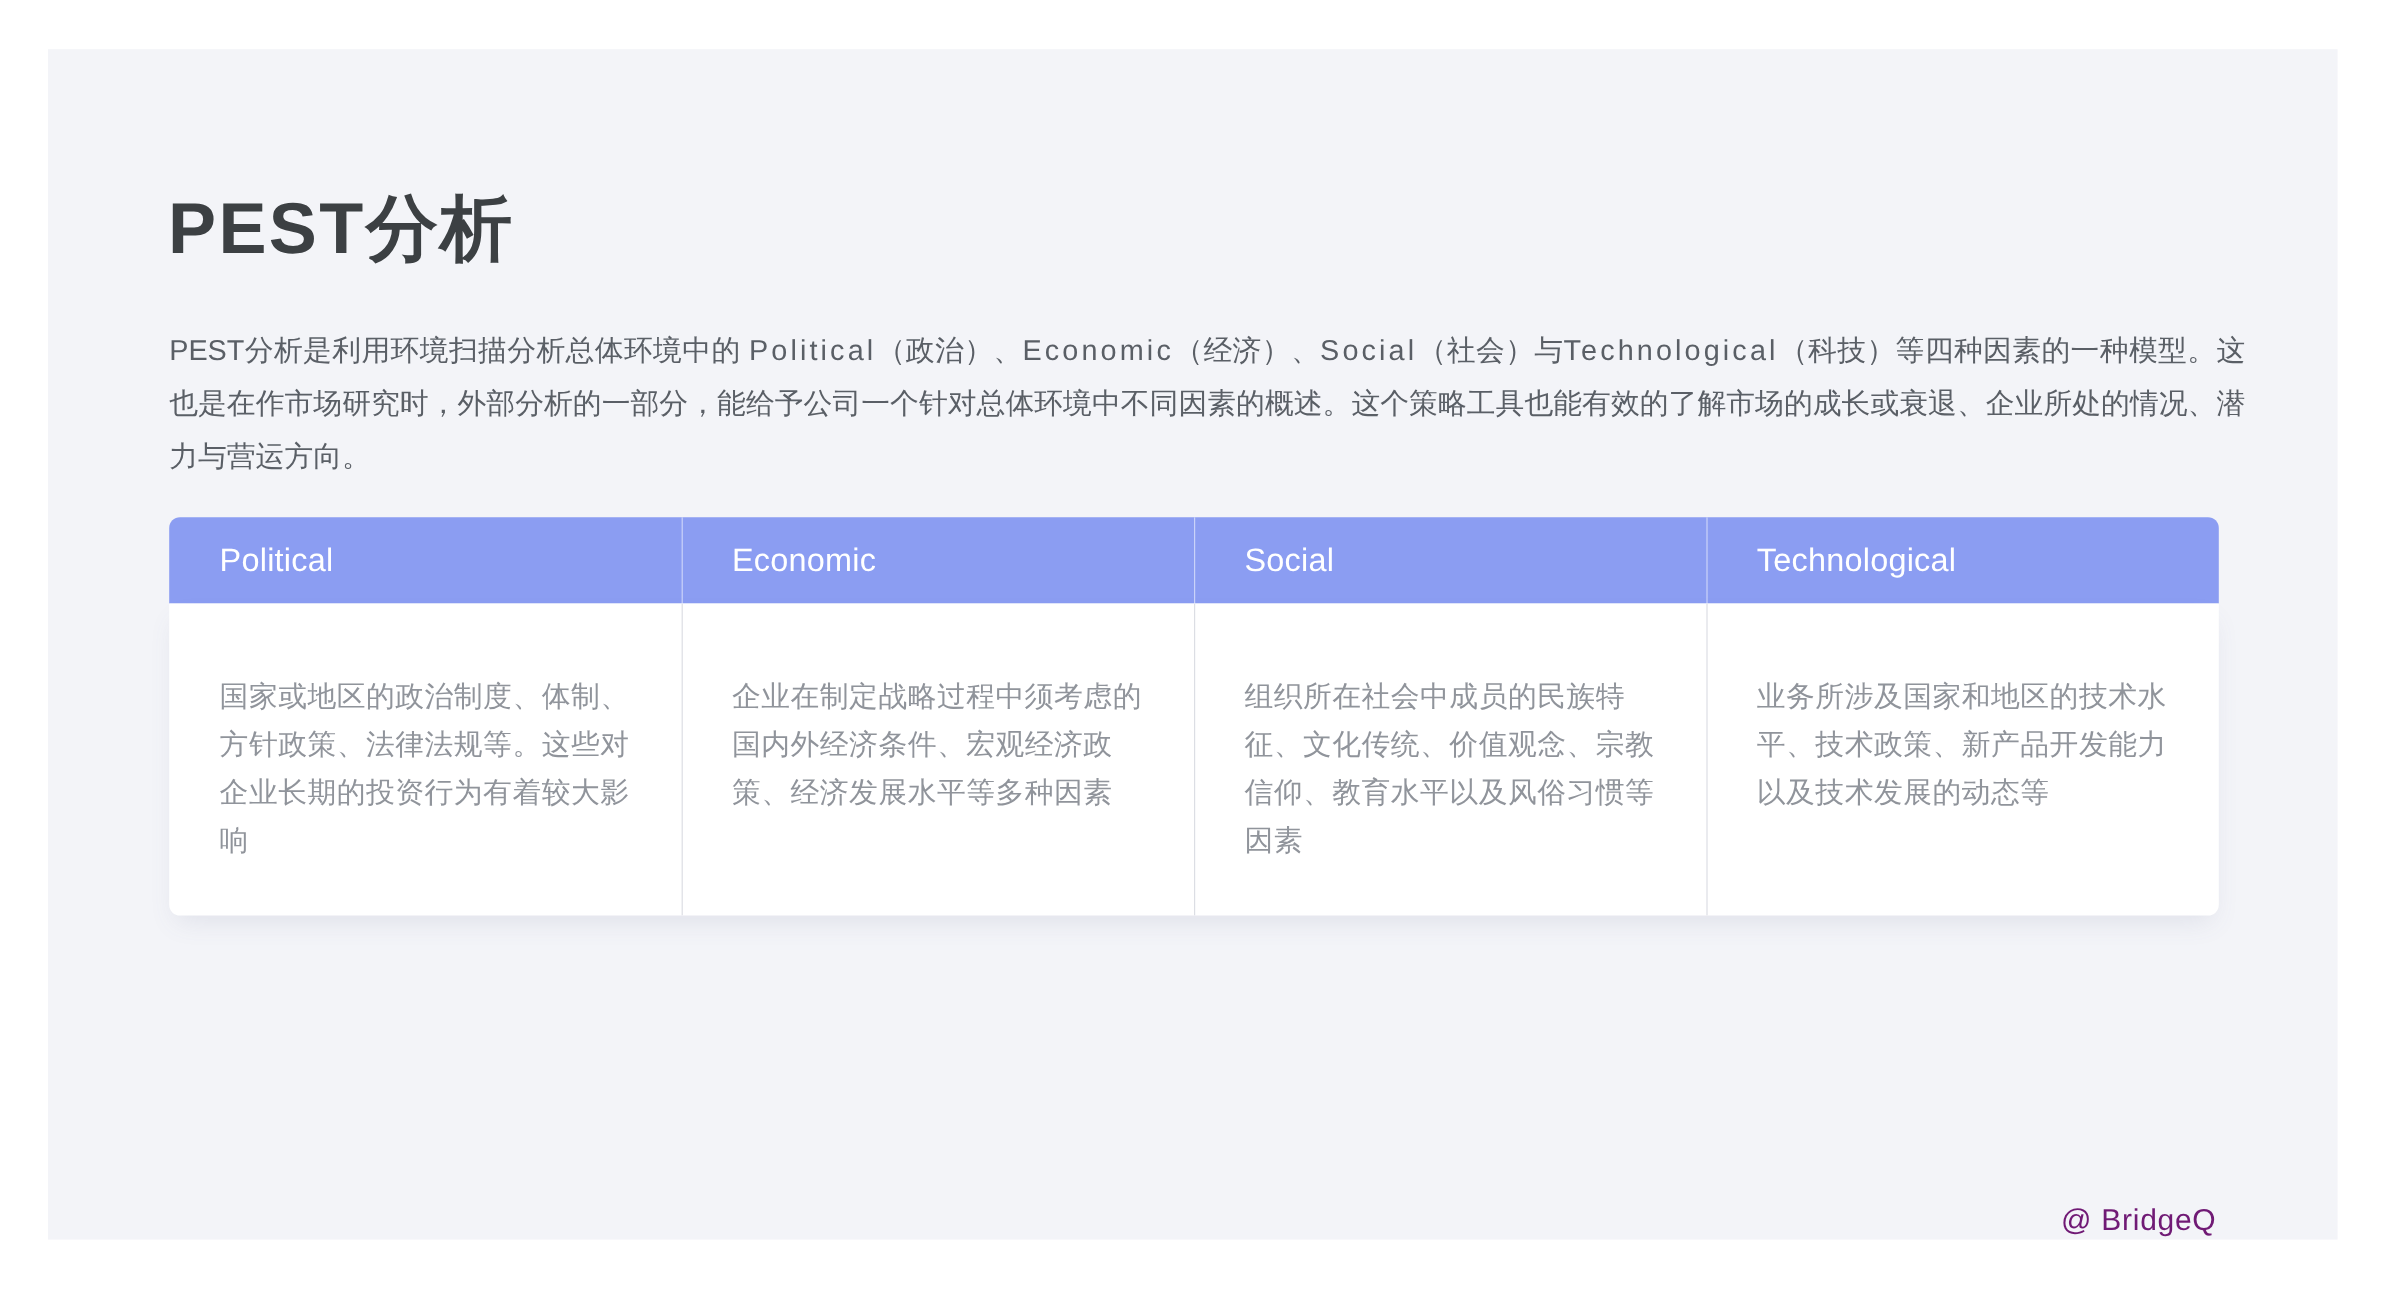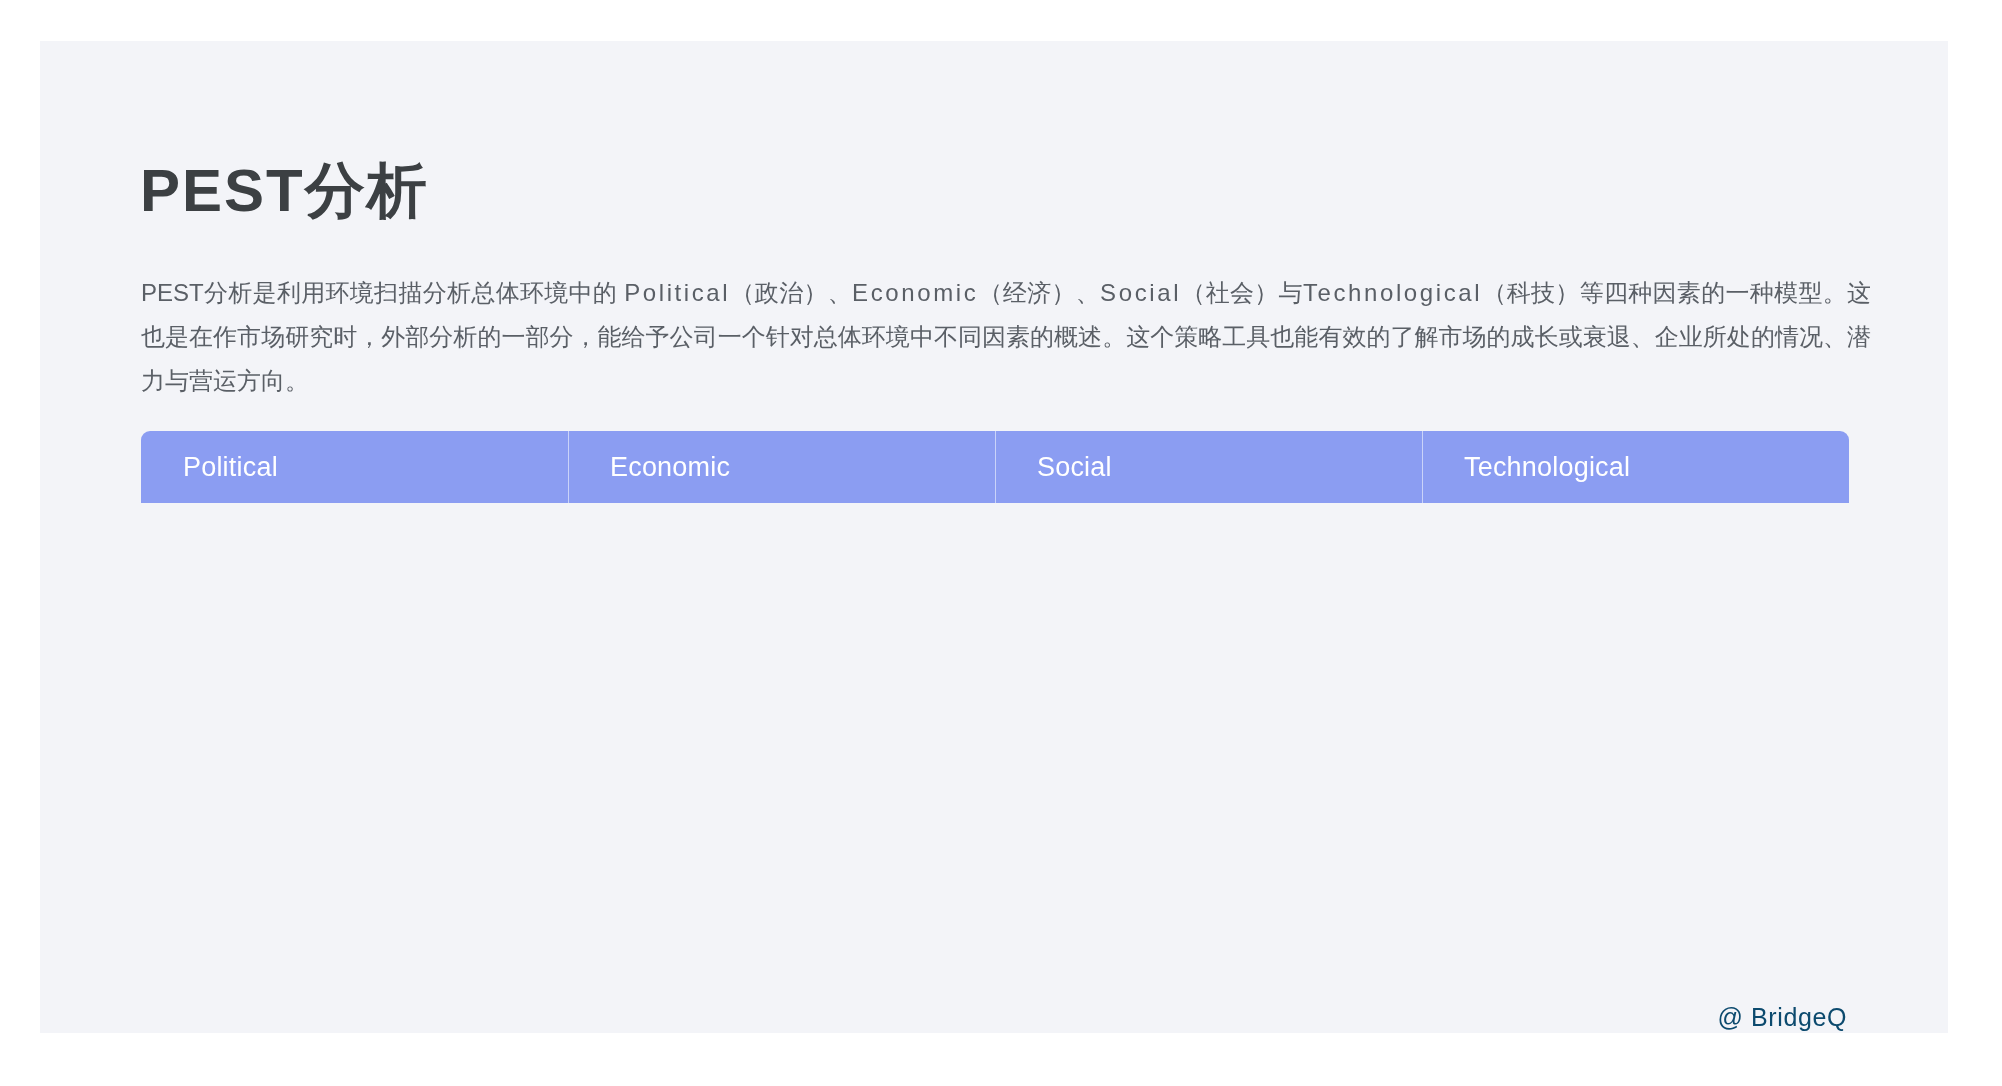--- a/index.html
+++ b/index.html
@@ -121,39 +121,45 @@
     bottom: 0;
     width: 1px;
     background: #dcdee4;
   }
 
   .watermark {
     position: absolute;
     right: 101px;
     top: 962px;
     font-size: 25px;
-    color: #0c4a6e;
+    color: #701a75;
     letter-spacing: 0.6px;
   }
 </style>
 </head>
 <body>
 
 <div class="slide-canvas">
   <div class="slide-panel">
 
     <h1 class="slide-title">PEST分析</h1>
 
     <p class="intro-paragraph"><span>PEST分析是利用环境扫描分析总体环境中的 </span><span class="en">Political</span><span>（政治）、</span><span class="en">Economic</span><span>（经济）、</span><span class="en">Social</span><span>（社会）与</span><span class="en">Technological</span><span>（科技）等四种因素的一种模型。这也是在作市场研究时，外部分析的一部分，能给予公司一个针对总体环境中不同因素的概述。这个策略工具也能有效的了解市场的成长或衰退、企业所处的情况、潜力与营运方向。</span></p>
 
     <div class="pest-table">
       <div class="table-header-row">
         <div class="table-header-cell">Political</div>
         <div class="table-header-cell">Economic</div>
         <div class="table-header-cell">Social</div>
         <div class="table-header-cell">Technological</div>
       </div>
+      <div class="table-body-row">
+        <div class="table-body-cell">国家或地区的政治制度、体制、方针政策、法律法规等。这些对企业长期的投资行为有着较大影响</div>
+        <div class="table-body-cell">企业在制定战略过程中须考虑的国内外经济条件、宏观经济政策、经济发展水平等多种因素</div>
+        <div class="table-body-cell">组织所在社会中成员的民族特征、文化传统、价值观念、宗教信仰、教育水平以及风俗习惯等因素</div>
+        <div class="table-body-cell">业务所涉及国家和地区的技术水平、技术政策、新产品开发能力以及技术发展的动态等</div>
+      </div>
     </div>
 
     <div class="watermark">@ BridgeQ</div>
 
   </div>
 </div>
 
 </body></html>

